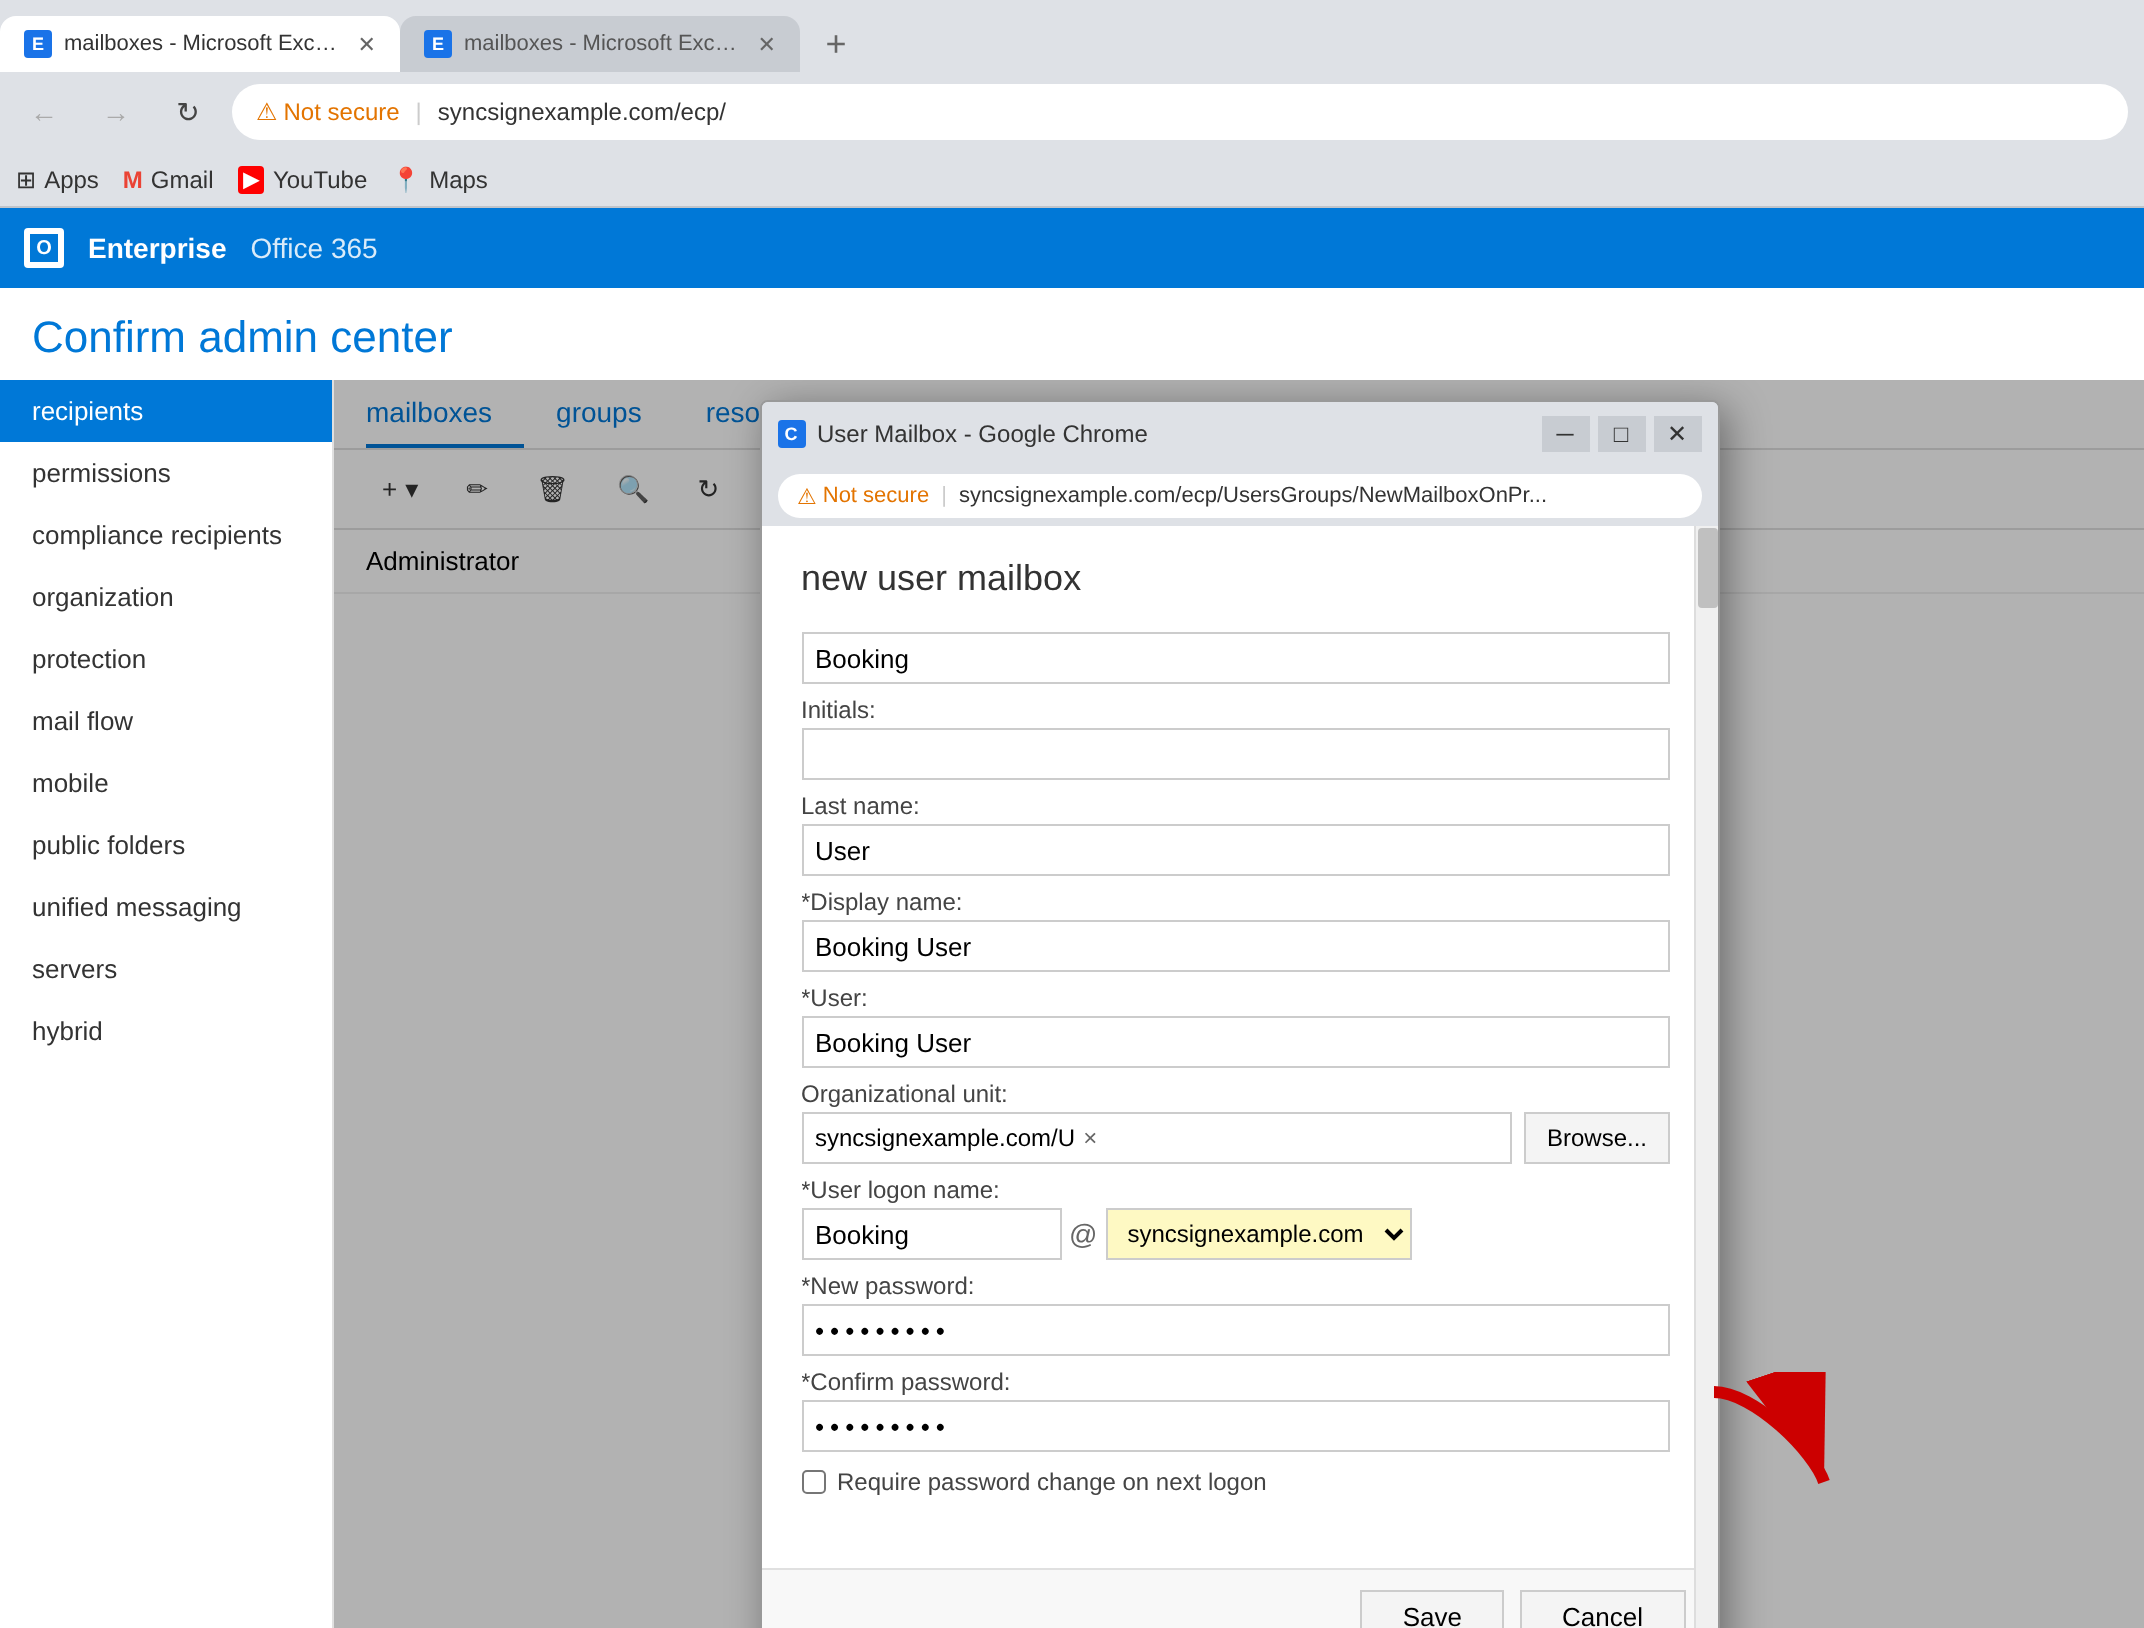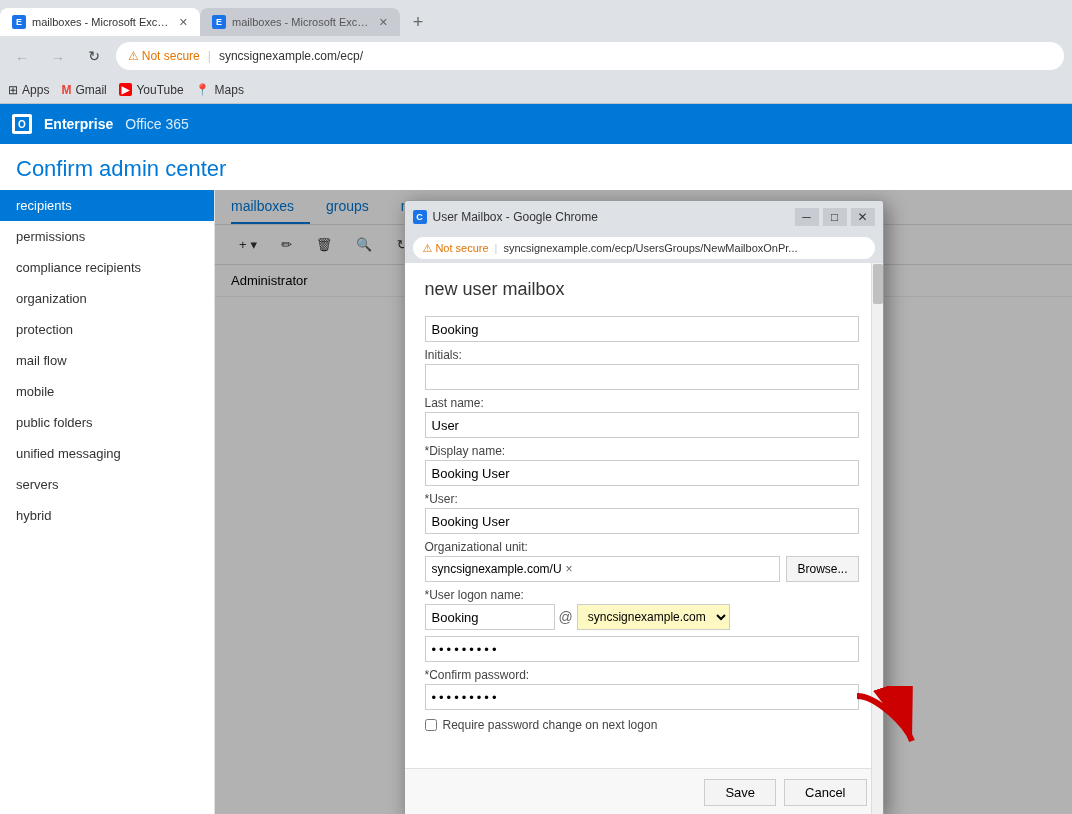--- a/index.html
+++ b/index.html
@@ -35,21 +35,21 @@
     .office-logo-inner { width: 14px; height: 14px; background: #0078d7; font-size: 10px; color: white; display: flex; align-items: center; justify-content: center; font-weight: bold; }
 
     
     .eac-container { display: flex; flex-direction: column; flex: 1; overflow: hidden; background: white; }
     .eac-header { padding: 12px 16px 8px; }
     .eac-title { font-size: 22px; font-weight: 300; color: #0078d7; }
 
     .eac-body { display: flex; flex: 1; overflow: hidden; }
 
     
-    .sidebar { width: 215px; flex-shrink: 0; border-right: 1px solid #e0e0e0; overflow-y: auto; }
+    .sidebar { width: 167px; flex-shrink: 0; border-right: 1px solid #e0e0e0; overflow-y: auto; }
     .sidebar-item { padding: 8px 16px; cursor: pointer; color: #333; font-size: 13px; }
     .sidebar-item.active { background: #0078d7; color: white; font-weight: 500; }
 
     
     .main-content { flex: 1; display: flex; flex-direction: column; overflow: hidden; position: relative; }
 
     .sub-nav { display: flex; padding: 0 16px; border-bottom: 1px solid #e0e0e0; gap: 0; }
     .sub-nav-item { padding: 8px 16px 8px 0; margin-right: 16px; font-size: 14px; color: #0078d7; cursor: pointer; border-bottom: 2px solid transparent; }
     .sub-nav-item.active { border-bottom: 2px solid #0078d7; font-weight: 500; }
 
@@ -306,20 +306,21 @@
                         <div class="logon-row">
                           <input class="logon-name" type="text" value="Booking" style="">
                           <span class="at-sign">@</span>
                           <select class="domain-select">
                             <option>syncsignexample.com</option>
                           </select>
                         </div>
                       </div>
 
                       <div class="form-group">
+                        <label class="form-label">*New password:</label>
                         <input class="password-field" type="password" value="password1" style="">
                       </div>
 
                       <div class="form-group">
                         <label class="form-label">*Confirm password:</label>
                         <input class="password-field" type="password" value="password1" style="">
                       </div>
 
                       <div class="checkbox-row">
                         <input type="checkbox" style="">

